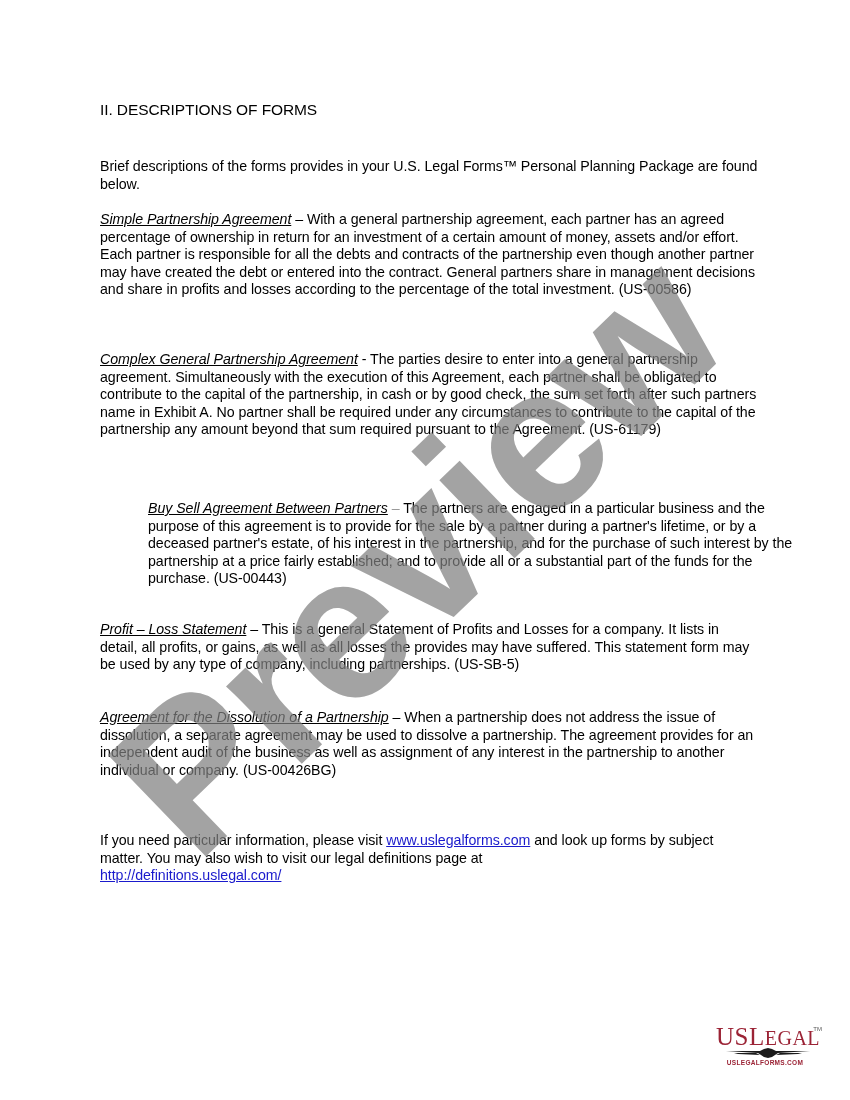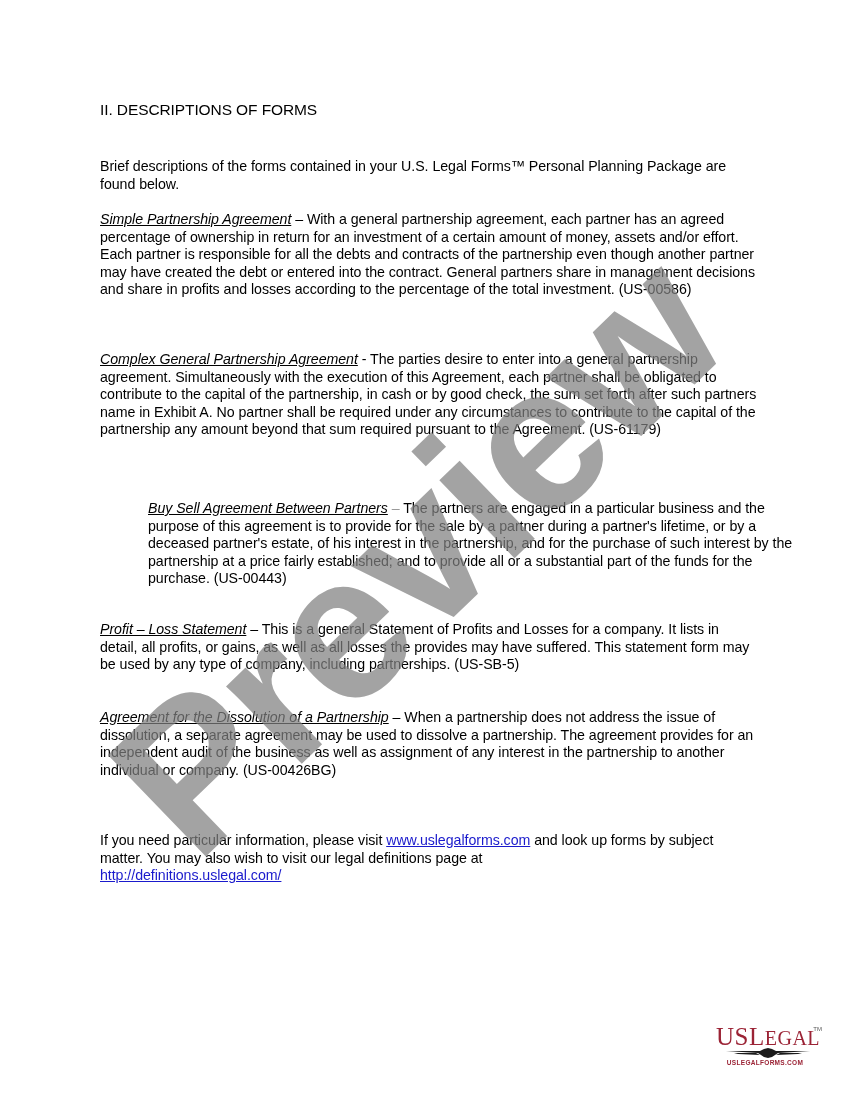--- a/index.html
+++ b/index.html
@@ -115,21 +115,21 @@
       letter-spacing: 0.3px;
     }
   </style>
 </head>
 <body>
 
 <div class="page">
 
   <div class="heading">II.  DESCRIPTIONS OF FORMS</div>
 
-  <div class="para" style="top:158px;">Brief descriptions of the forms contained in your U.S. Legal Forms™ Personal Planning Package are found below.</div>
+  <div class="para" style="top:158px;">Brief descriptions of the forms provides in your U.S. Legal Forms™ Personal Planning Package are found below.</div>
 
   <div class="para" style="top:211px;">
     <span class="title">Simple Partnership Agreement</span><span> – </span><span>With a general partnership agreement, each partner has an agreed percentage of ownership in return for an investment of a certain amount of money, assets and/or effort.  Each partner is responsible for all the debts and contracts of the partnership even though another partner may have created the debt or entered into the contract.  General partners share in management decisions and share in profits and losses according to the percentage of the total investment. </span><span class="code">(US-00586)</span>
   </div>
 
   <div class="para" style="top:351px;">
     <span class="title">Complex General Partnership Agreement</span><span> - </span><span>The parties desire to enter into a general partnership agreement.  Simultaneously with the execution of this Agreement, each partner shall be obligated to contribute to the capital of the partnership, in cash or by good check, the sum set forth after such partners name in Exhibit A.  No partner shall be required under any circumstances to contribute to the capital of the partnership any amount beyond that sum required pursuant to the Agreement. </span><span class="code">(US-61179)</span>
   </div>
 
   <div class="para" style="top:500px;margin-left:48px;">

